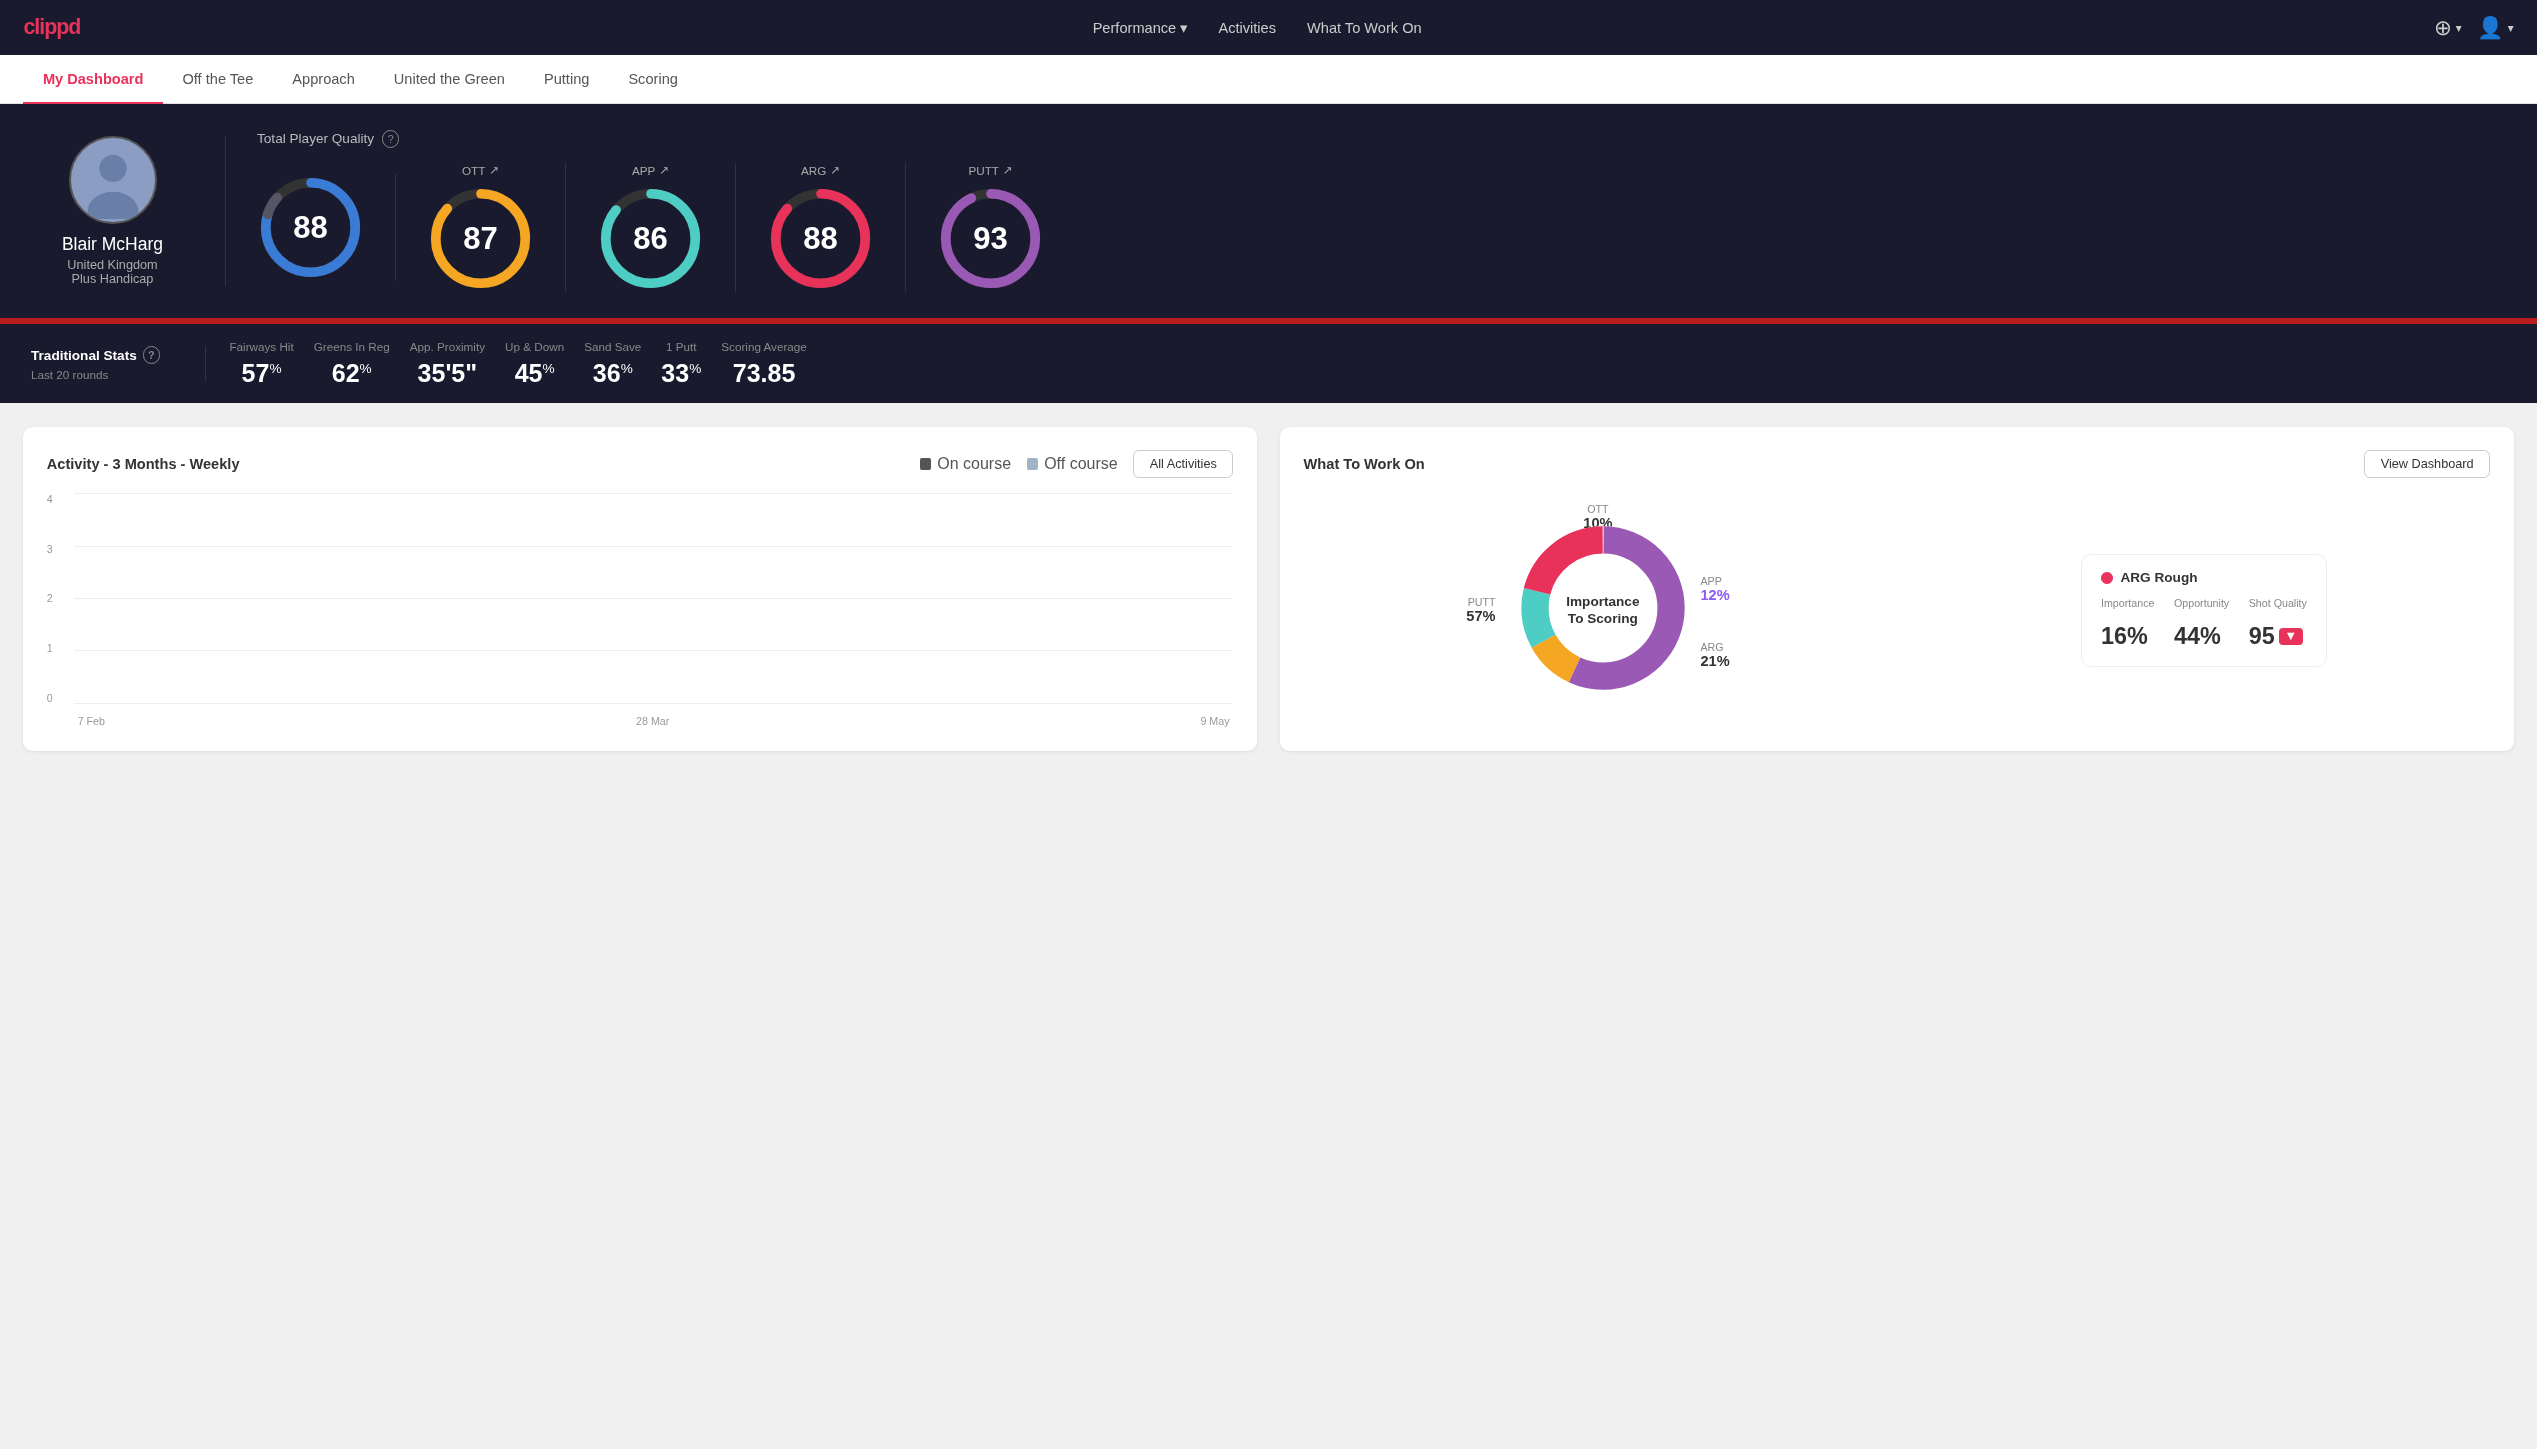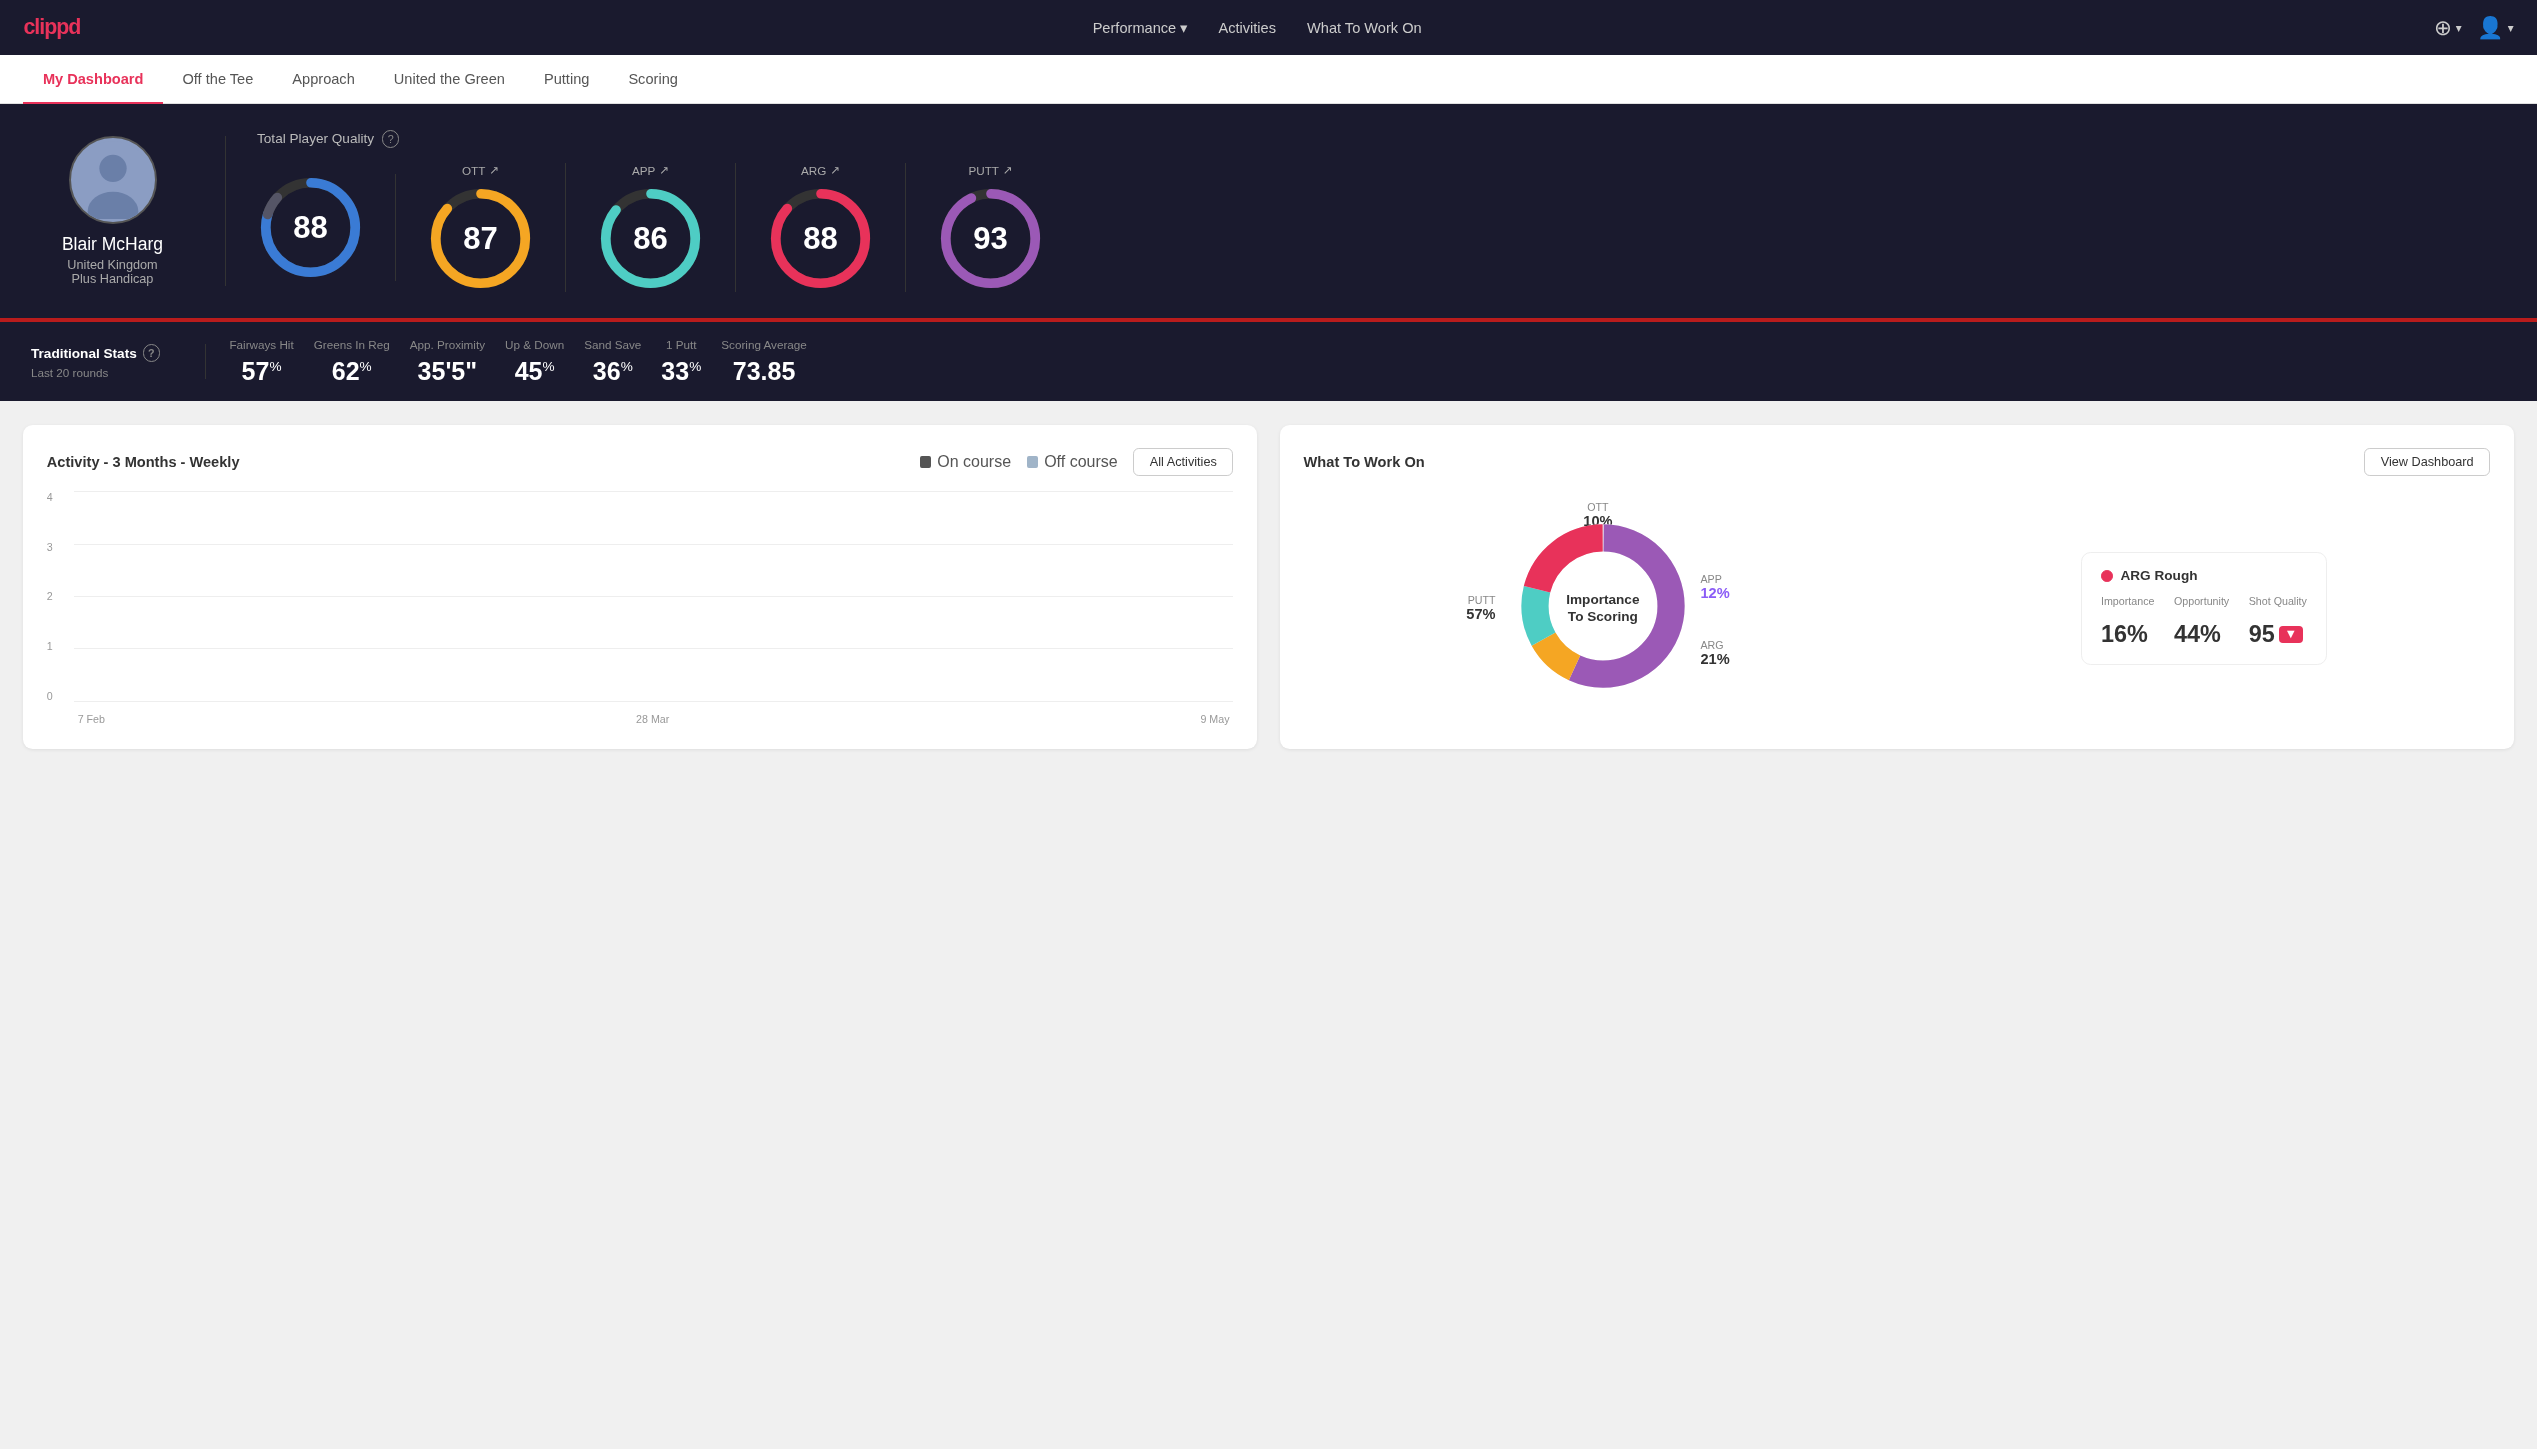--- a/index.html
+++ b/index.html
@@ -179,21 +179,21 @@
       left: 50%;
       transform: translate(-50%, -50%);
       color: #fff;
       font-size: 31px;
       font-weight: 700;
     }
 
     
     .stats-bar {
       background: #1a1a2e;
-      border-top: 4px solid #b91c1c;
+      border-top: 6px solid #b91c1c;
       padding: 15.6px 31px;
       display: flex;
       align-items: center;
       gap: 0;
     }
     .stats-label-group {
       min-width: 175px;
       padding-right: 23.4px;
       border-right: 1px solid #333;
     }

